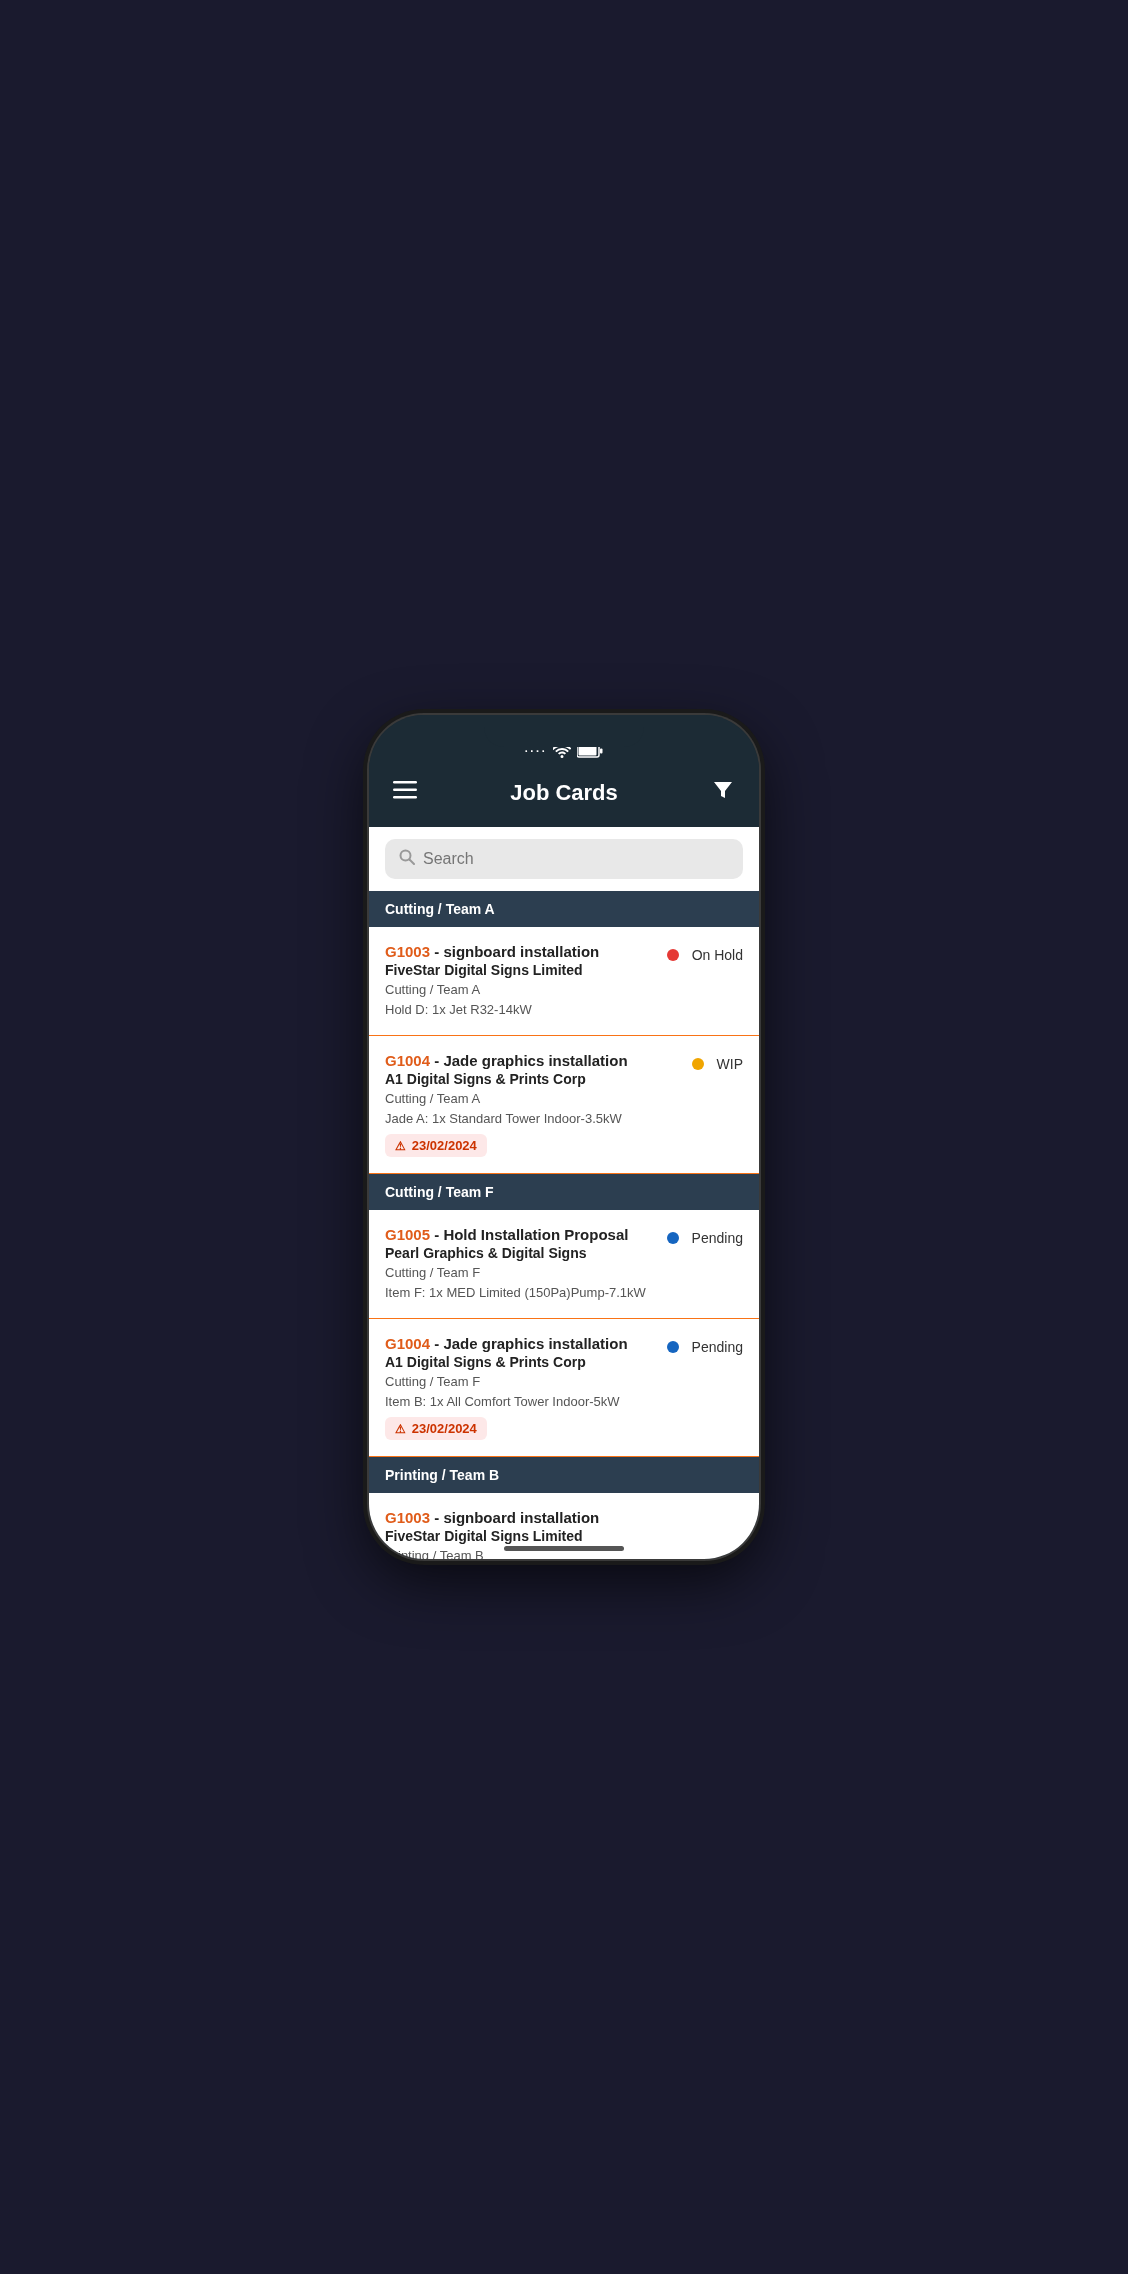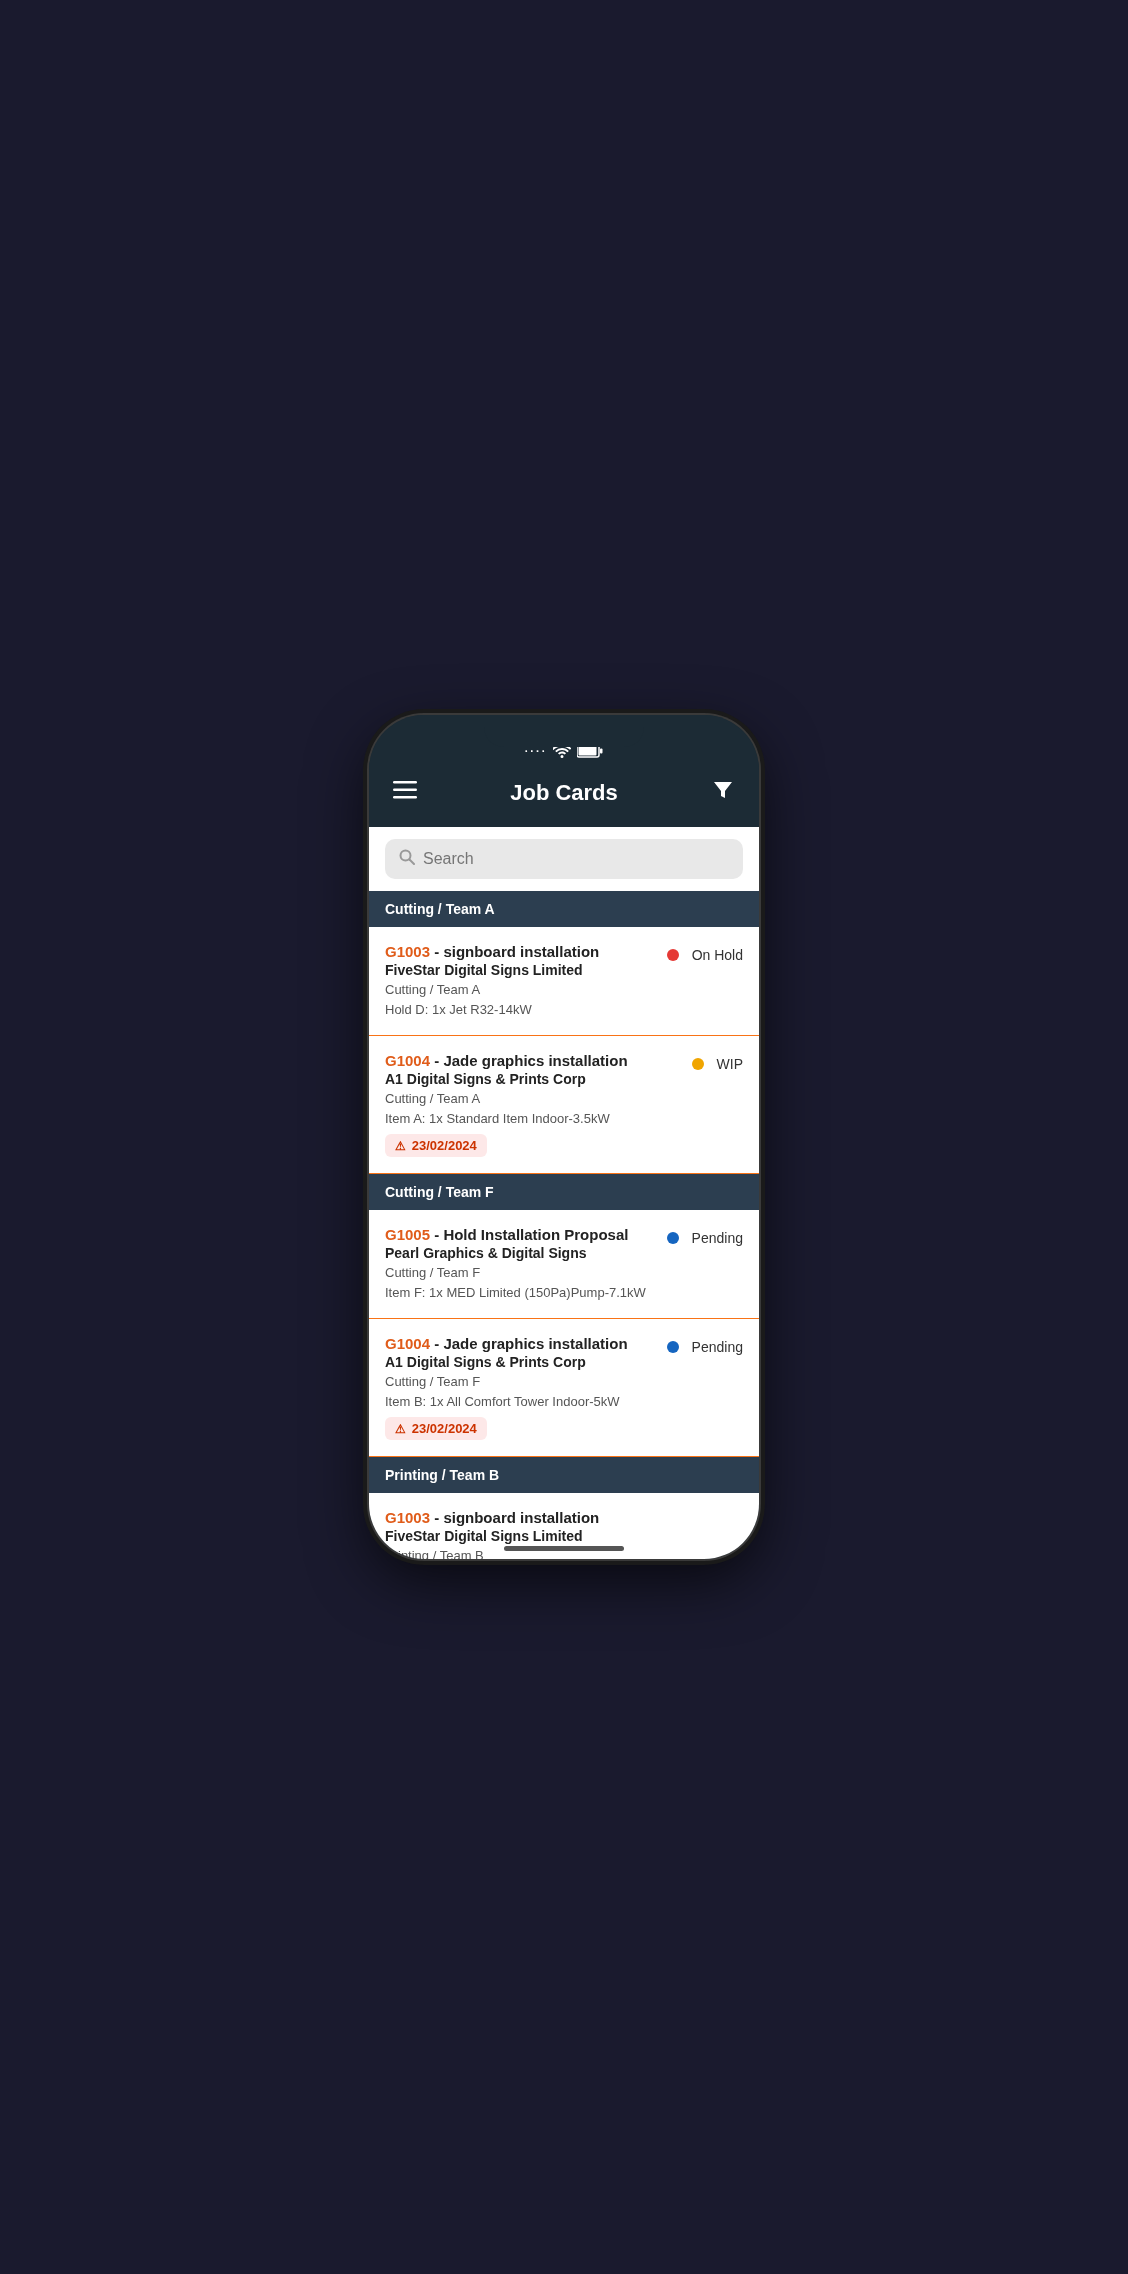--- a/index.html
+++ b/index.html
@@ -274,21 +274,21 @@
       </div>
     </div>
 
     <div class="card">
       <div class="card-left">
         <div class="card-title">
           <span class="job-id">G1004</span><span> - Jade graphics installation</span>
         </div>
         <div class="card-company">A1 Digital Signs &amp; Prints Corp</div>
         <div class="card-meta">Cutting / Team A</div>
-        <div class="card-meta">Item A: 1x Standard Item Indoor-3.5kW</div>
+        <div class="card-meta">Jade A: 1x Standard Tower Indoor-3.5kW</div>
         <div class="date-badge">
           <span class="warn-icon">⚠</span>
           <span>23/02/2024</span>
         </div>
       </div>
       <div class="card-right">
         <span class="status-dot dot-orange"></span>
         <span class="status-label">WIP</span>
       </div>
     </div>

